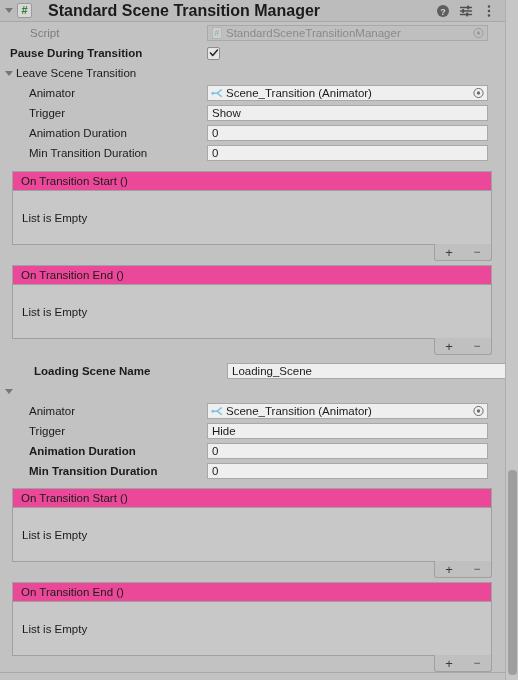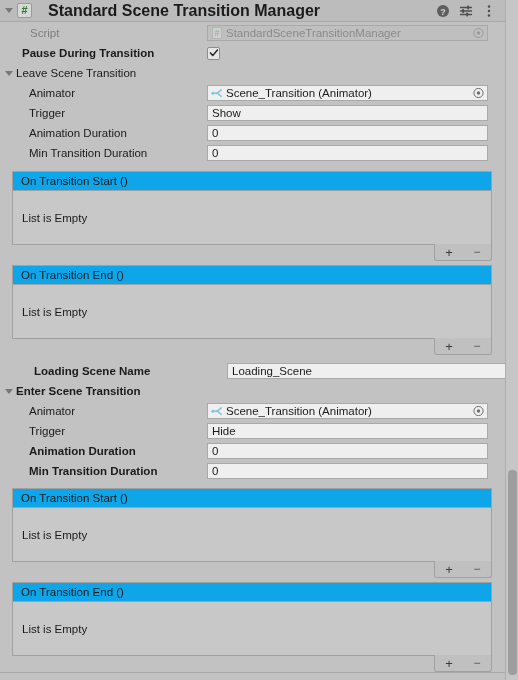--- a/index.html
+++ b/index.html
@@ -104,21 +104,21 @@
   }
 
   
   .evt {
     position: relative;
     background: #c8c8c8;
     border: 1px solid #a0a0a0;
   }
   .evt-head {
     height: 19px;
-    background: #0ea5e9;
+    background: #ec4899;
     border-bottom: 1px solid #a0a0a0;
     display: flex; align-items: center;
     padding-left: 8px;
     font-size: 11.5px;
   }
   .evt-body {
     height: 53px;
     display: flex; align-items: center;
     padding-left: 9px;
     font-size: 11.5px;
@@ -214,21 +214,21 @@
         </svg>
         <span class="objval">StandardSceneTransitionManager</span>
         <svg class="picker" viewBox="0 0 11 11">
           <circle cx="5.5" cy="5.5" r="4.6" fill="none" stroke="#9a9a9a" stroke-width="1"></circle>
           <circle cx="5.5" cy="5.5" r="1.7" fill="#9a9a9a"></circle>
         </svg>
       </div>
     </div>
 
     <div class="row">
-      <div class="lbl bold" style="width:207px; padding-left:22px;">Pause During Transition</div>
+      <div class="lbl bold" style="width:207px; padding-left:10px;">Pause During Transition</div>
       <div class="checkbox">
         <svg viewBox="0 0 11 11" width="10" height="10">
           <path d="M1.6 5.4 L4.1 8.2 L9.3 2.2" fill="none" stroke="#2b2b2b" stroke-width="1.7" stroke-linecap="round" stroke-linejoin="round"></path>
         </svg>
       </div>
     </div>
 
     <div class="row">
       <div class="foldout" style="margin-left:2px;">
         <div class="tri-down"></div>
@@ -303,21 +303,20 @@
       <div class="lbl bold" style="width:207px; padding-left:14px;margin-left:20px;">Loading Scene Name</div>
       <div class="field bold" style="width:281px;">
         <span>Loading_Scene</span>
       </div>
     </div>
 
     <div class="row">
       <div class="foldout" style="margin-left:2px;">
         <div class="tri-down"></div>
       </div>
-      <div class="lbl bold">Enter Scene Transition</div>
     </div>
 
     <div class="row">
       <div class="lbl ind2" style="width:207px;">Animator</div>
       <div class="field objfield" style="width:281px;">
         <svg class="obj-icon" viewBox="0 0 12 12">
           <path d="M1.6 6.2 L6.4 6.2" stroke="#7fc4e0" stroke-width="1.5" stroke-linecap="round"></path>
           <path d="M6.2 6.2 L10.3 2.9" stroke="#7fc4e0" stroke-width="1.5" stroke-linecap="round"></path>
           <path d="M6.2 6.2 L10.3 9.4" stroke="#7fc4e0" stroke-width="1.5" stroke-linecap="round"></path>
           <circle cx="1.9" cy="6.2" r="1.5" fill="#7fc4e0"></circle>

